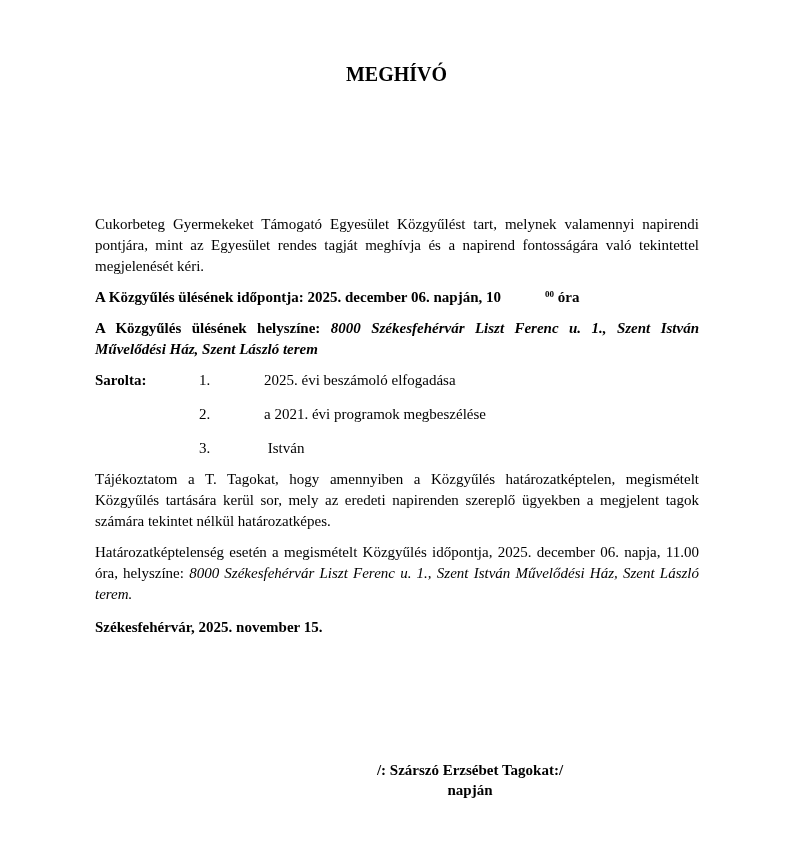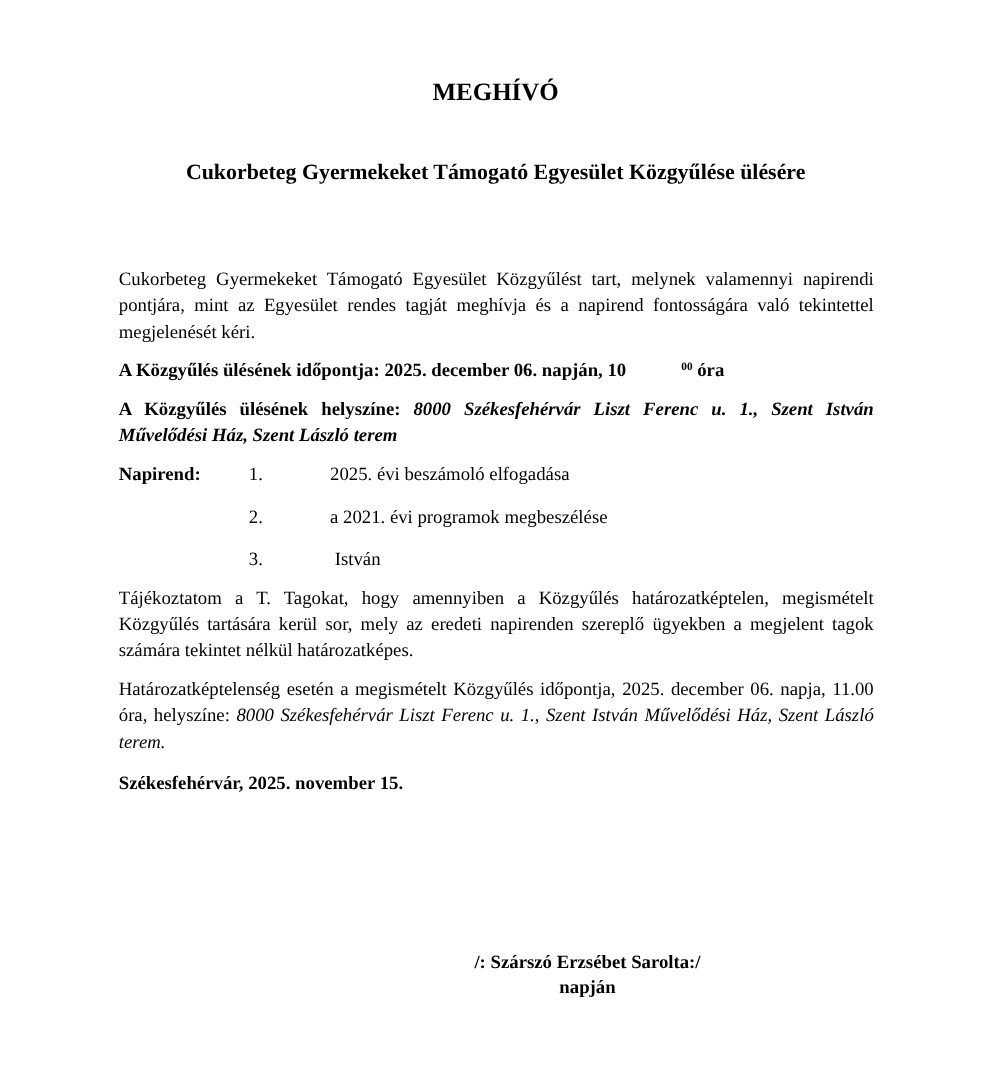--- a/index.html
+++ b/index.html
@@ -34,32 +34,31 @@
     .signature {
       position: absolute; top: 760px; left: 340px; width: 260px; text-align: center;
       font-weight: bold; font-size: 15px; line-height: 20px;
     }
   </style>
 </head>
 <body>
 
 <div class="page">
   <div class="title">MEGHÍVÓ</div>
-  <div class="subtitle">Cukorbeteg Gyermekeket Támogató Egyesület Közgyűlése ülésére</div>
 
   <div class="body">
     <p class="p">Cukorbeteg Gyermekeket Támogató Egyesület Közgyűlést tart, melynek valamennyi napirendi pontjára, mint az Egyesület rendes tagját meghívja és a napirend fontosságára való tekintettel megjelenését kéri.</p>
 
     <p class="p b"><span>A Közgyűlés ülésének időpontja: 2025. december 06. napján, 10</span><sup>00</sup><span> óra</span></p>
 
     <p class="p b"><span>A Közgyűlés ülésének helyszíne: </span><span class="i">8000 Székesfehérvár Liszt Ferenc u. 1., Szent István Művelődési Ház, Szent László terem</span></p>
 
     <div class="agenda">
       <div class="agenda-row">
-        <span class="agenda-label">Napirend:</span>
+        <span class="agenda-label">Sarolta:</span>
         <span class="agenda-num">1.</span>
         <span class="agenda-text">2025. évi beszámoló elfogadása</span>
       </div>
       <div class="agenda-row">
         <span class="agenda-label"></span>
         <span class="agenda-num">2.</span>
         <span class="agenda-text">a 2021. évi programok megbeszélése</span>
       </div>
       <div class="agenda-row">
         <span class="agenda-label"></span>
@@ -69,16 +68,16 @@
     </div>
 
     <p class="p">Tájékoztatom a T. Tagokat, hogy amennyiben a Közgyűlés határozatképtelen, megismételt Közgyűlés tartására kerül sor, mely az eredeti napirenden szereplő ügyekben a megjelent tagok számára tekintet nélkül határozatképes.</p>
 
     <p class="p"><span>Határozatképtelenség esetén a megismételt Közgyűlés időpontja, 2025. december 06. napja, 11.00 óra, helyszíne: </span><span class="i">8000 Székesfehérvár Liszt Ferenc u. 1., Szent István Művelődési Ház, Szent László terem.</span></p>
 
     <p class="p b date-line">Székesfehérvár, 2025. november 15.</p>
   </div>
 
   <div class="signature">
-    <div>/: Szárszó Erzsébet Sarolta:/</div>
+    <div>/: Szárszó Erzsébet Tagokat:/</div>
     <div>napján</div>
   </div>
 </div>
 
 </body></html>

